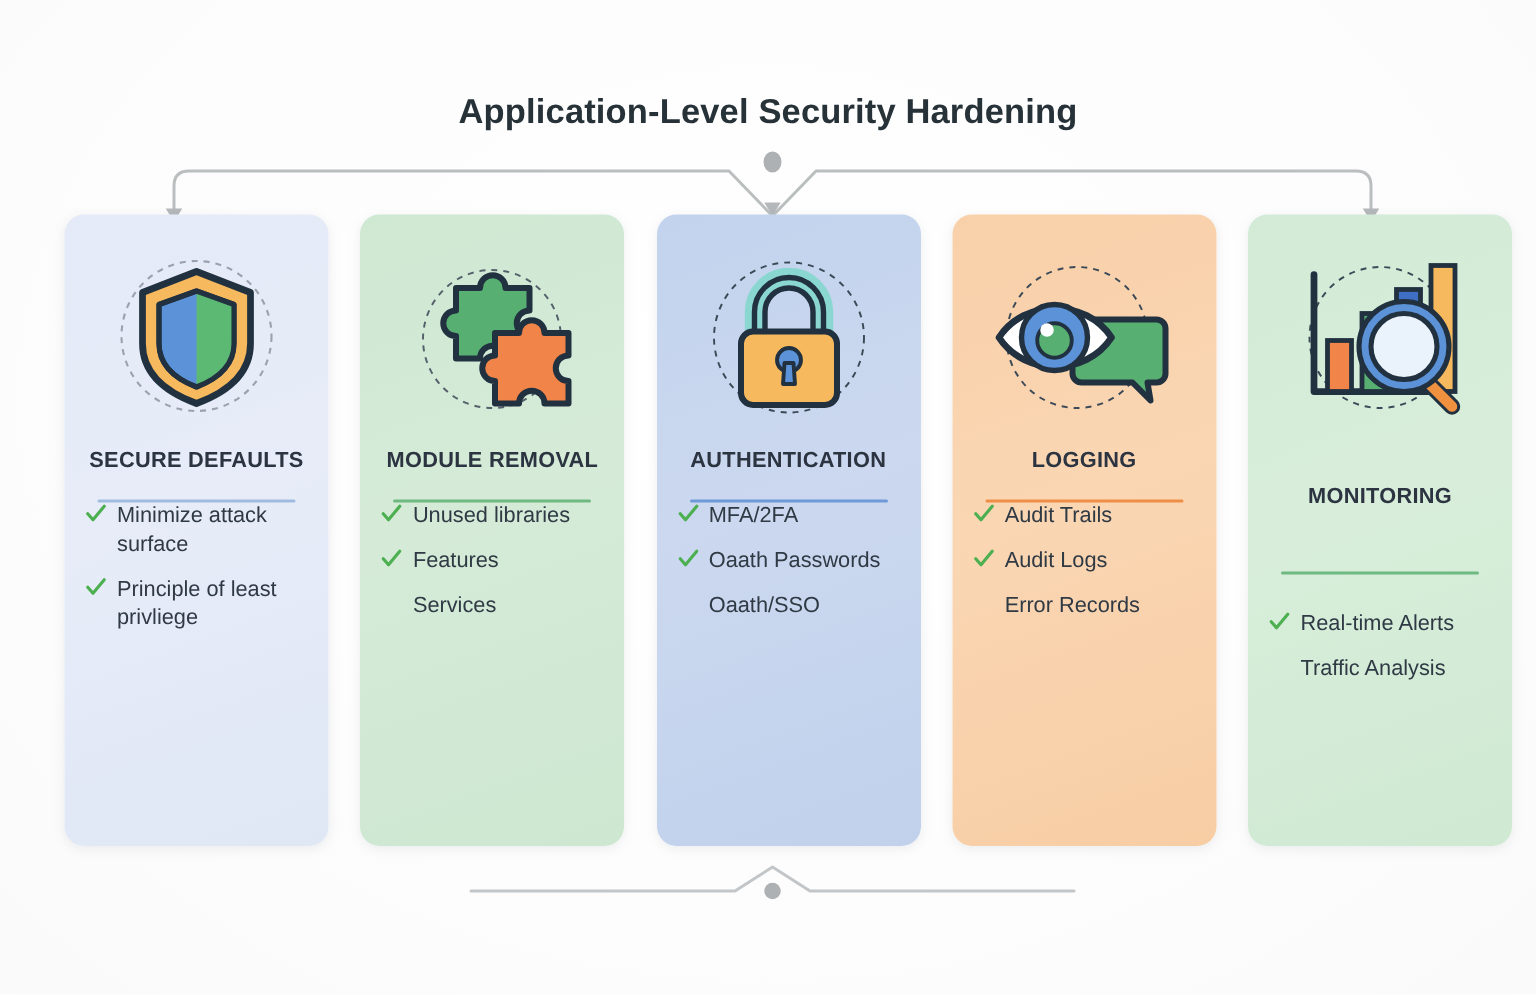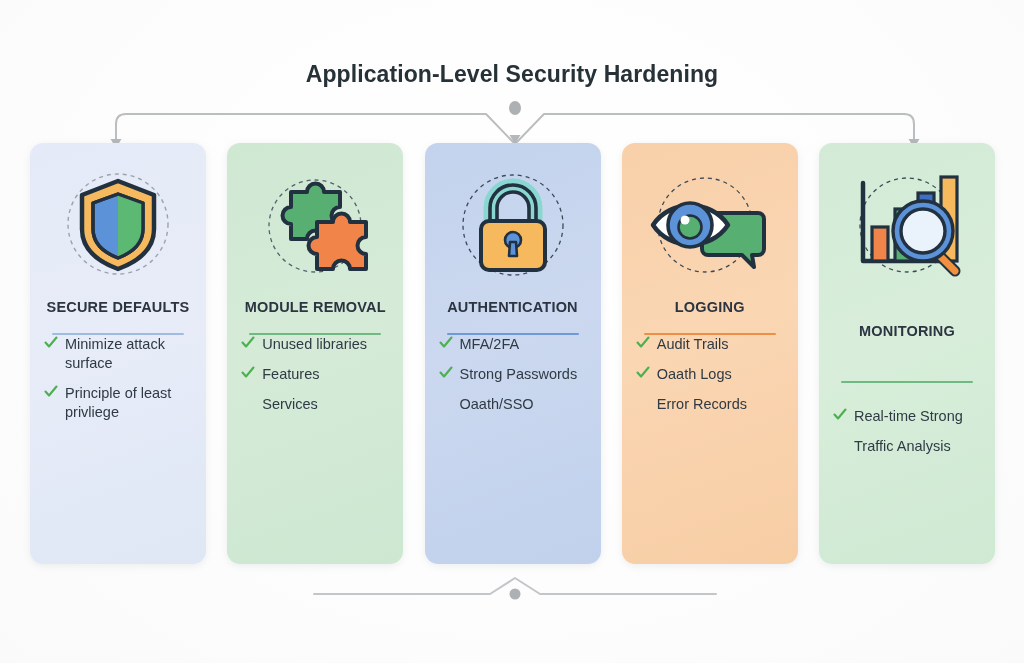--- a/index.html
+++ b/index.html
@@ -47,21 +47,21 @@
     position: absolute;
     left: 300px;
     top: 572px;
     width: 430px;
     height: 36px;
   }
 
   
   .cards {
     position: absolute;
-    left: 30px;
+    left: 43px;
     top: 143px;
     width: 965px;
     height: 421px;
     display: flex;
     justify-content: space-between;
   }
   .card {
     width: 176px;
     height: 421px;
     border-radius: 13px;
@@ -241,21 +241,21 @@
               </svg>
           </span>
           <span class="bullet-text">MFA/2FA</span>
         </div>
         <div class="bullet">
           <span class="check">
             <svg width="14" height="13" viewBox="0 0 14 13">
                 <path d="M1.5 6.5 L5 10.5 L12.5 1.5" stroke="#4caf50" stroke-width="2.1" fill="none" stroke-linecap="round" stroke-linejoin="round"></path>
               </svg>
           </span>
-          <span class="bullet-text">Strong Passwords</span>
+          <span class="bullet-text">Oaath Passwords</span>
         </div>
         <div class="bullet">
           <span class="check"></span>
           <span class="bullet-text">Oaath/SSO</span>
         </div>
       </div>
     </div>
 
     <div class="card c3">
       <div class="icon-wrap">
@@ -278,21 +278,21 @@
               </svg>
           </span>
           <span class="bullet-text">Audit Trails</span>
         </div>
         <div class="bullet">
           <span class="check">
             <svg width="14" height="13" viewBox="0 0 14 13">
                 <path d="M1.5 6.5 L5 10.5 L12.5 1.5" stroke="#4caf50" stroke-width="2.1" fill="none" stroke-linecap="round" stroke-linejoin="round"></path>
               </svg>
           </span>
-          <span class="bullet-text">Oaath Logs</span>
+          <span class="bullet-text">Audit Logs</span>
         </div>
         <div class="bullet">
           <span class="check"></span>
           <span class="bullet-text">Error Records</span>
         </div>
       </div>
     </div>
 
     <div class="card c4">
       <div class="icon-wrap">
@@ -312,21 +312,21 @@
       </div>
       <div class="card-title">MONITORING</div>
       <div class="divider d4"></div>
       <div class="bullets">
         <div class="bullet">
           <span class="check">
             <svg width="14" height="13" viewBox="0 0 14 13">
                 <path d="M1.5 6.5 L5 10.5 L12.5 1.5" stroke="#4caf50" stroke-width="2.1" fill="none" stroke-linecap="round" stroke-linejoin="round"></path>
               </svg>
           </span>
-          <span class="bullet-text">Real-time Strong</span>
+          <span class="bullet-text">Real-time Alerts</span>
         </div>
         <div class="bullet">
           <span class="check"></span>
           <span class="bullet-text">Traffic Analysis</span>
         </div>
       </div>
     </div>
 
   </div>
 

